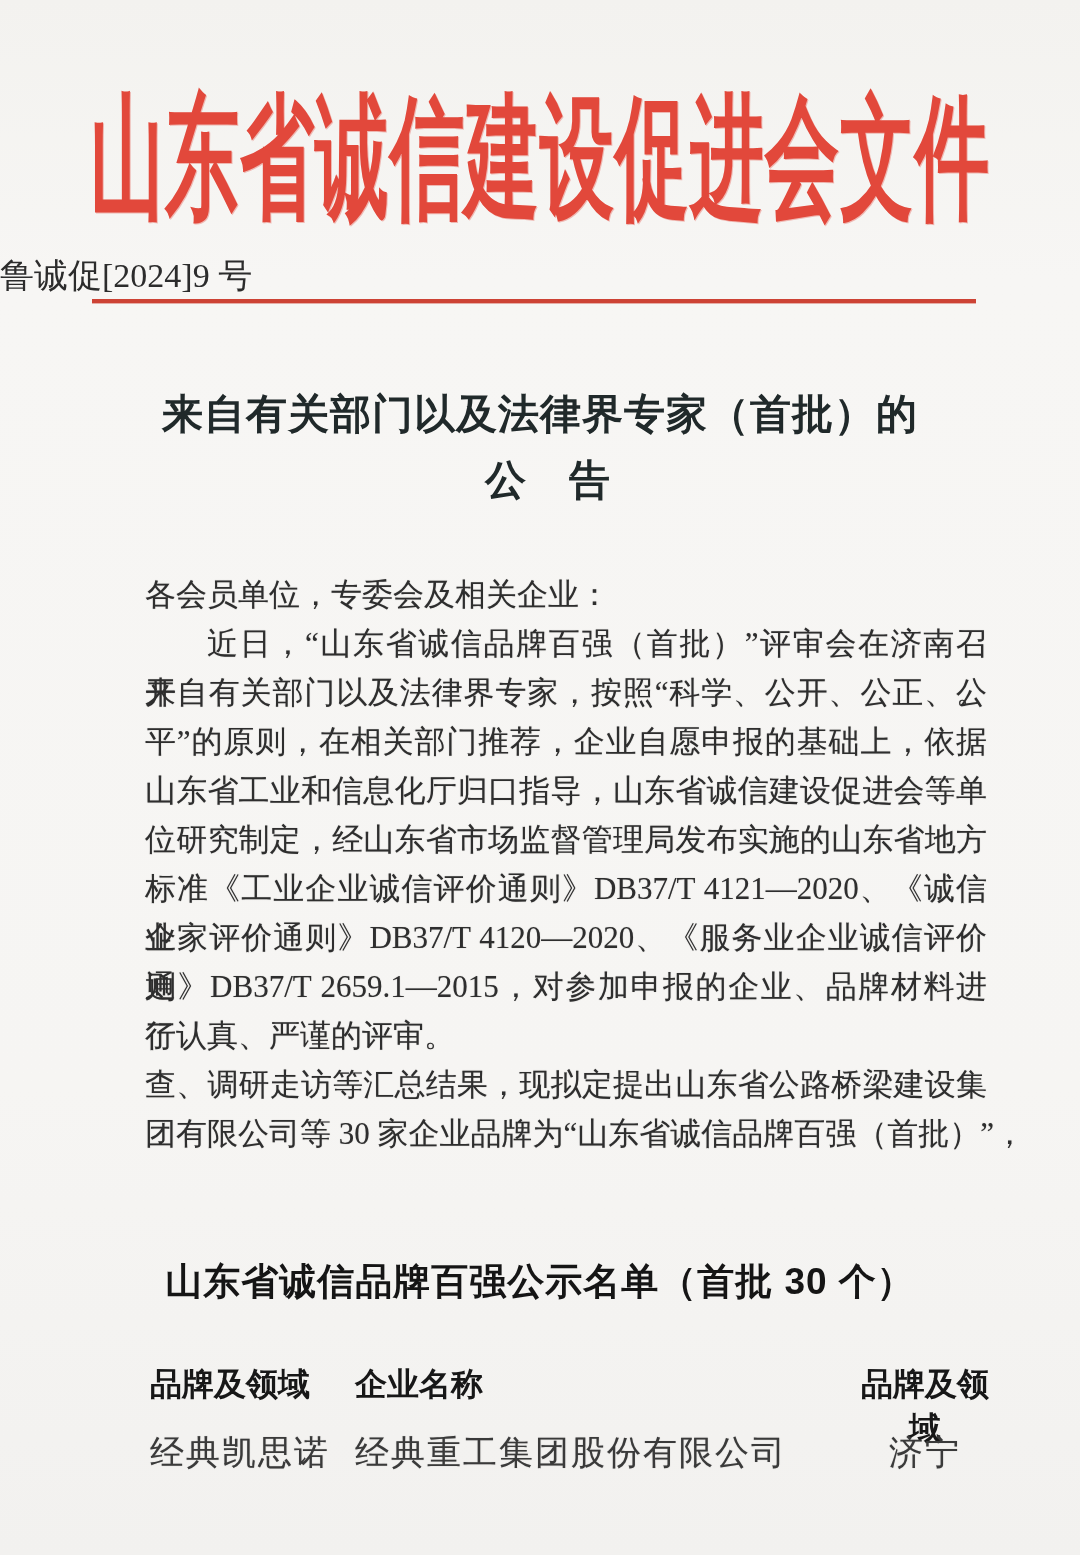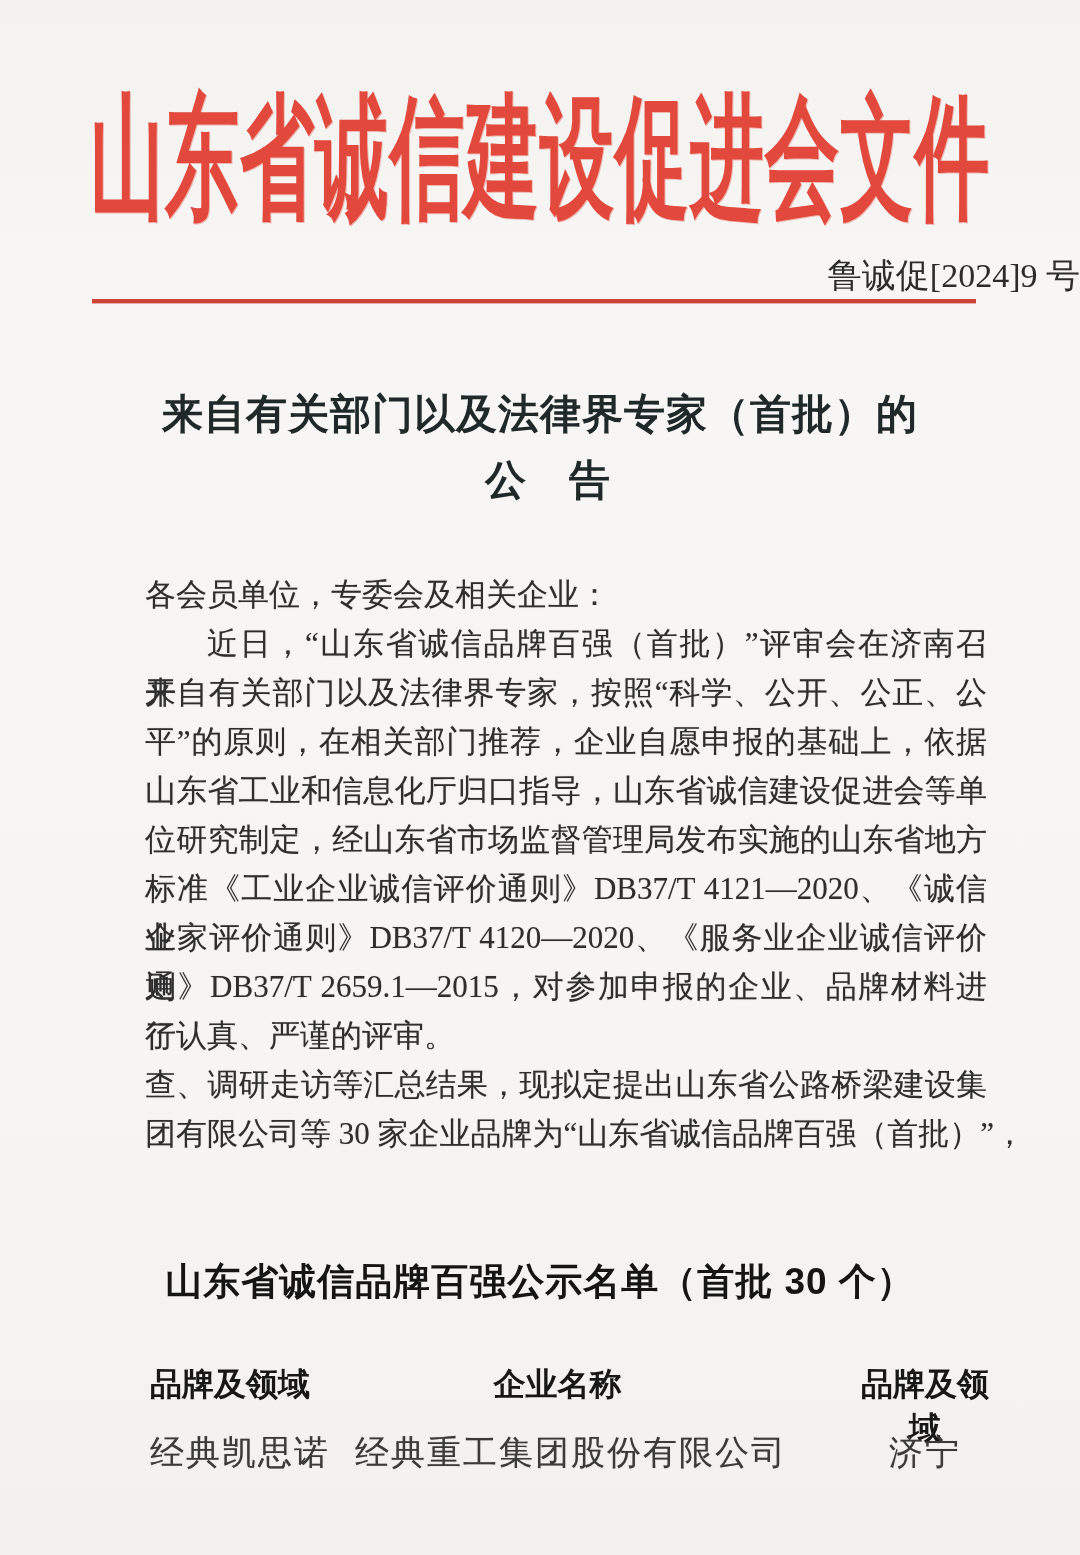--- a/index.html
+++ b/index.html
@@ -35,21 +35,21 @@
     transform-origin: 50% 50%;
     white-space: nowrap;
     text-shadow: 1px 1px 0 rgba(226,72,59,0.35);
   }
 
   .doc-number {
     position: absolute;
     top: 254px;
     left: 0;
     right: 0;
-    text-align: right;
+    text-align: left;
     font-size: 34px;
     line-height: 44px;
     color: #2c2c2c;
   }
 
   .red-rule {
     position: absolute;
     top: 299px;
     left: 92px;
     width: 884px;
@@ -115,21 +115,21 @@
     left: 142px;
     width: 840px;
     display: flex;
     align-items: baseline;
     margin-left: 8px;
   }
   .tbl-header { top: 1362px; }
   .tbl-data   { top: 1428px; }
 
   .c1 { width: 205px; text-align: left; }
-  .c2 { width: 405px; text-align: center; }
+  .c2 { width: 405px; }
   .c3 { margin-left: 100px; width: 130px; text-align: center; }
 
   .tbl-header .cell {
     font-family: "Liberation Sans", "DejaVu Sans", sans-serif;
     font-weight: bold;
     font-size: 32px;
     line-height: 44px;
     color: #171717;
   }
   .tbl-data .cell {

